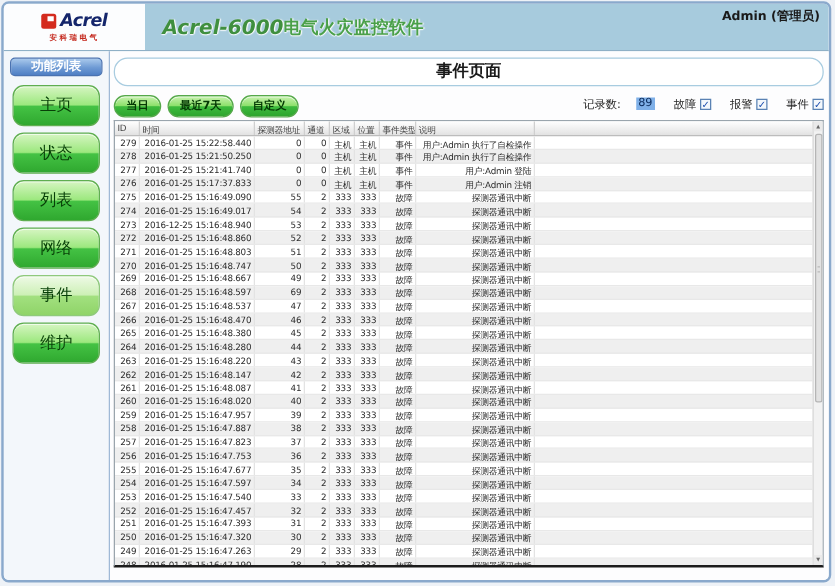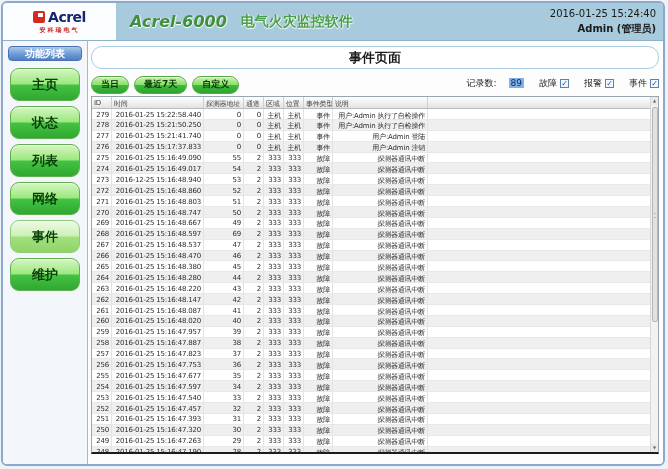--- a/index.html
+++ b/index.html
@@ -12,39 +12,39 @@
   .window{
     position:absolute; left:1px; top:1px; width:664px; height:465px;
     background:#fff; border:2px solid #8aa9cc; border-radius:6px; overflow:hidden;
   }
   
   .titlebar{ height:38px; display:flex; background:#a7cbdd; border-bottom:1px solid #8fb0c6; }
   .logo{ width:113px; background:#fcfdfe; display:flex; flex-direction:column; justify-content:center; align-items:center; }
   .logo-top{ display:flex; align-items:center; gap:3px; }
   .logo-mark{ width:12px; height:12px; background:#d42b1e; border-radius:2px; position:relative; display:inline-block; }
   .logo-mark::after{ content:""; position:absolute; right:2px; top:2px; width:5px; height:4px; background:#fff; }
-  .logo-text{ font-size:14px; font-weight:bold; color:#15266b; letter-spacing:-0.5px; }
+  .logo-text{ font-size:14px; font-weight:bold; font-style:italic; color:#15266b; letter-spacing:-0.5px; }
   .logo-sub{ font-size:6px; color:#c4271c; font-weight:bold; letter-spacing:2px; margin-top:1px; }
-  .titlebar-main{ flex:1; display:flex; align-items:center; padding-left:14px; gap:14px; }
+  .titlebar-main{ flex:1; display:flex; align-items:center; padding-left:14px; gap:0; }
   .app-title-en{ font-size:16px; font-weight:bold; font-style:italic; color:#3f8f3f; text-shadow:0 1px 1px #fff,1px 0 1px #fff; }
   .app-title-zh{ font-size:14px; font-weight:bold; color:#4aa04a; text-shadow:0 1px 1px #fff,1px 0 1px #fff; }
   .titlebar-right{ text-align:right; padding:4px 7px 0 0; font-size:10px; color:#1a1a1a; line-height:1.45; white-space:nowrap; }
   .titlebar-right .user{ font-weight:bold; }
   
   .content{ display:flex; height:462px; }
   .sidebar{ width:85px; background:#f3f7fb; border-right:1px solid #9fb9d6; position:relative; padding-top:4px; }
   .sidebar-title{
     margin:1px 5px 7px 5px; height:15px; line-height:14px; text-align:center;
     font-size:10px; font-weight:bold; color:#fff; border-radius:4px;
     background:linear-gradient(180deg,#a9c9ec 0%,#6e9ad4 55%,#4f7fc4 100%);
     border:1px solid #4a72b0;
   }
   .nav-btn{
     margin:5px 7px; height:33px; line-height:31px; text-align:center;
-    font-size:13px; font-weight:bold; color:#073f07; border-radius:9px;
+    font-size:13px; font-weight:normal; color:#073f07; border-radius:9px;
     background:linear-gradient(180deg,#d6f5c2 0%,#9ce87e 48%,#44c244 52%,#2fa82f 100%);
     border:1px solid #5fae50; box-shadow:inset 0 1px 0 rgba(255,255,255,.65);
     cursor:pointer;
   }
   .nav-btn.active{
     background:linear-gradient(180deg,#eefae6 0%,#cdf0b6 48%,#a2e07f 52%,#8fd468 100%);
     border-color:#8fc97c;
   }
   .version{ position:absolute; left:16px; bottom:3px; font-size:9px; color:#222; }
   
@@ -107,21 +107,20 @@
         <span class="logo-mark"></span>
         <span class="logo-text">Acrel</span>
       </div>
       <div class="logo-sub">安科瑞电气</div>
     </div>
     <div class="titlebar-main">
       <span class="app-title-en">Acrel-6000</span>
       <span class="app-title-zh">电气火灾监控软件</span>
     </div>
     <div class="titlebar-right">
-      <div class="datetime">2016-01-25 15:24:40</div>
       <div class="user">Admin (管理员)</div>
     </div>
   </div>
 
   <div class="content">
 
     <div class="sidebar">
       <div class="sidebar-title">功能列表</div>
       <div id="nav">
           <div class="nav-btn">主页</div>

